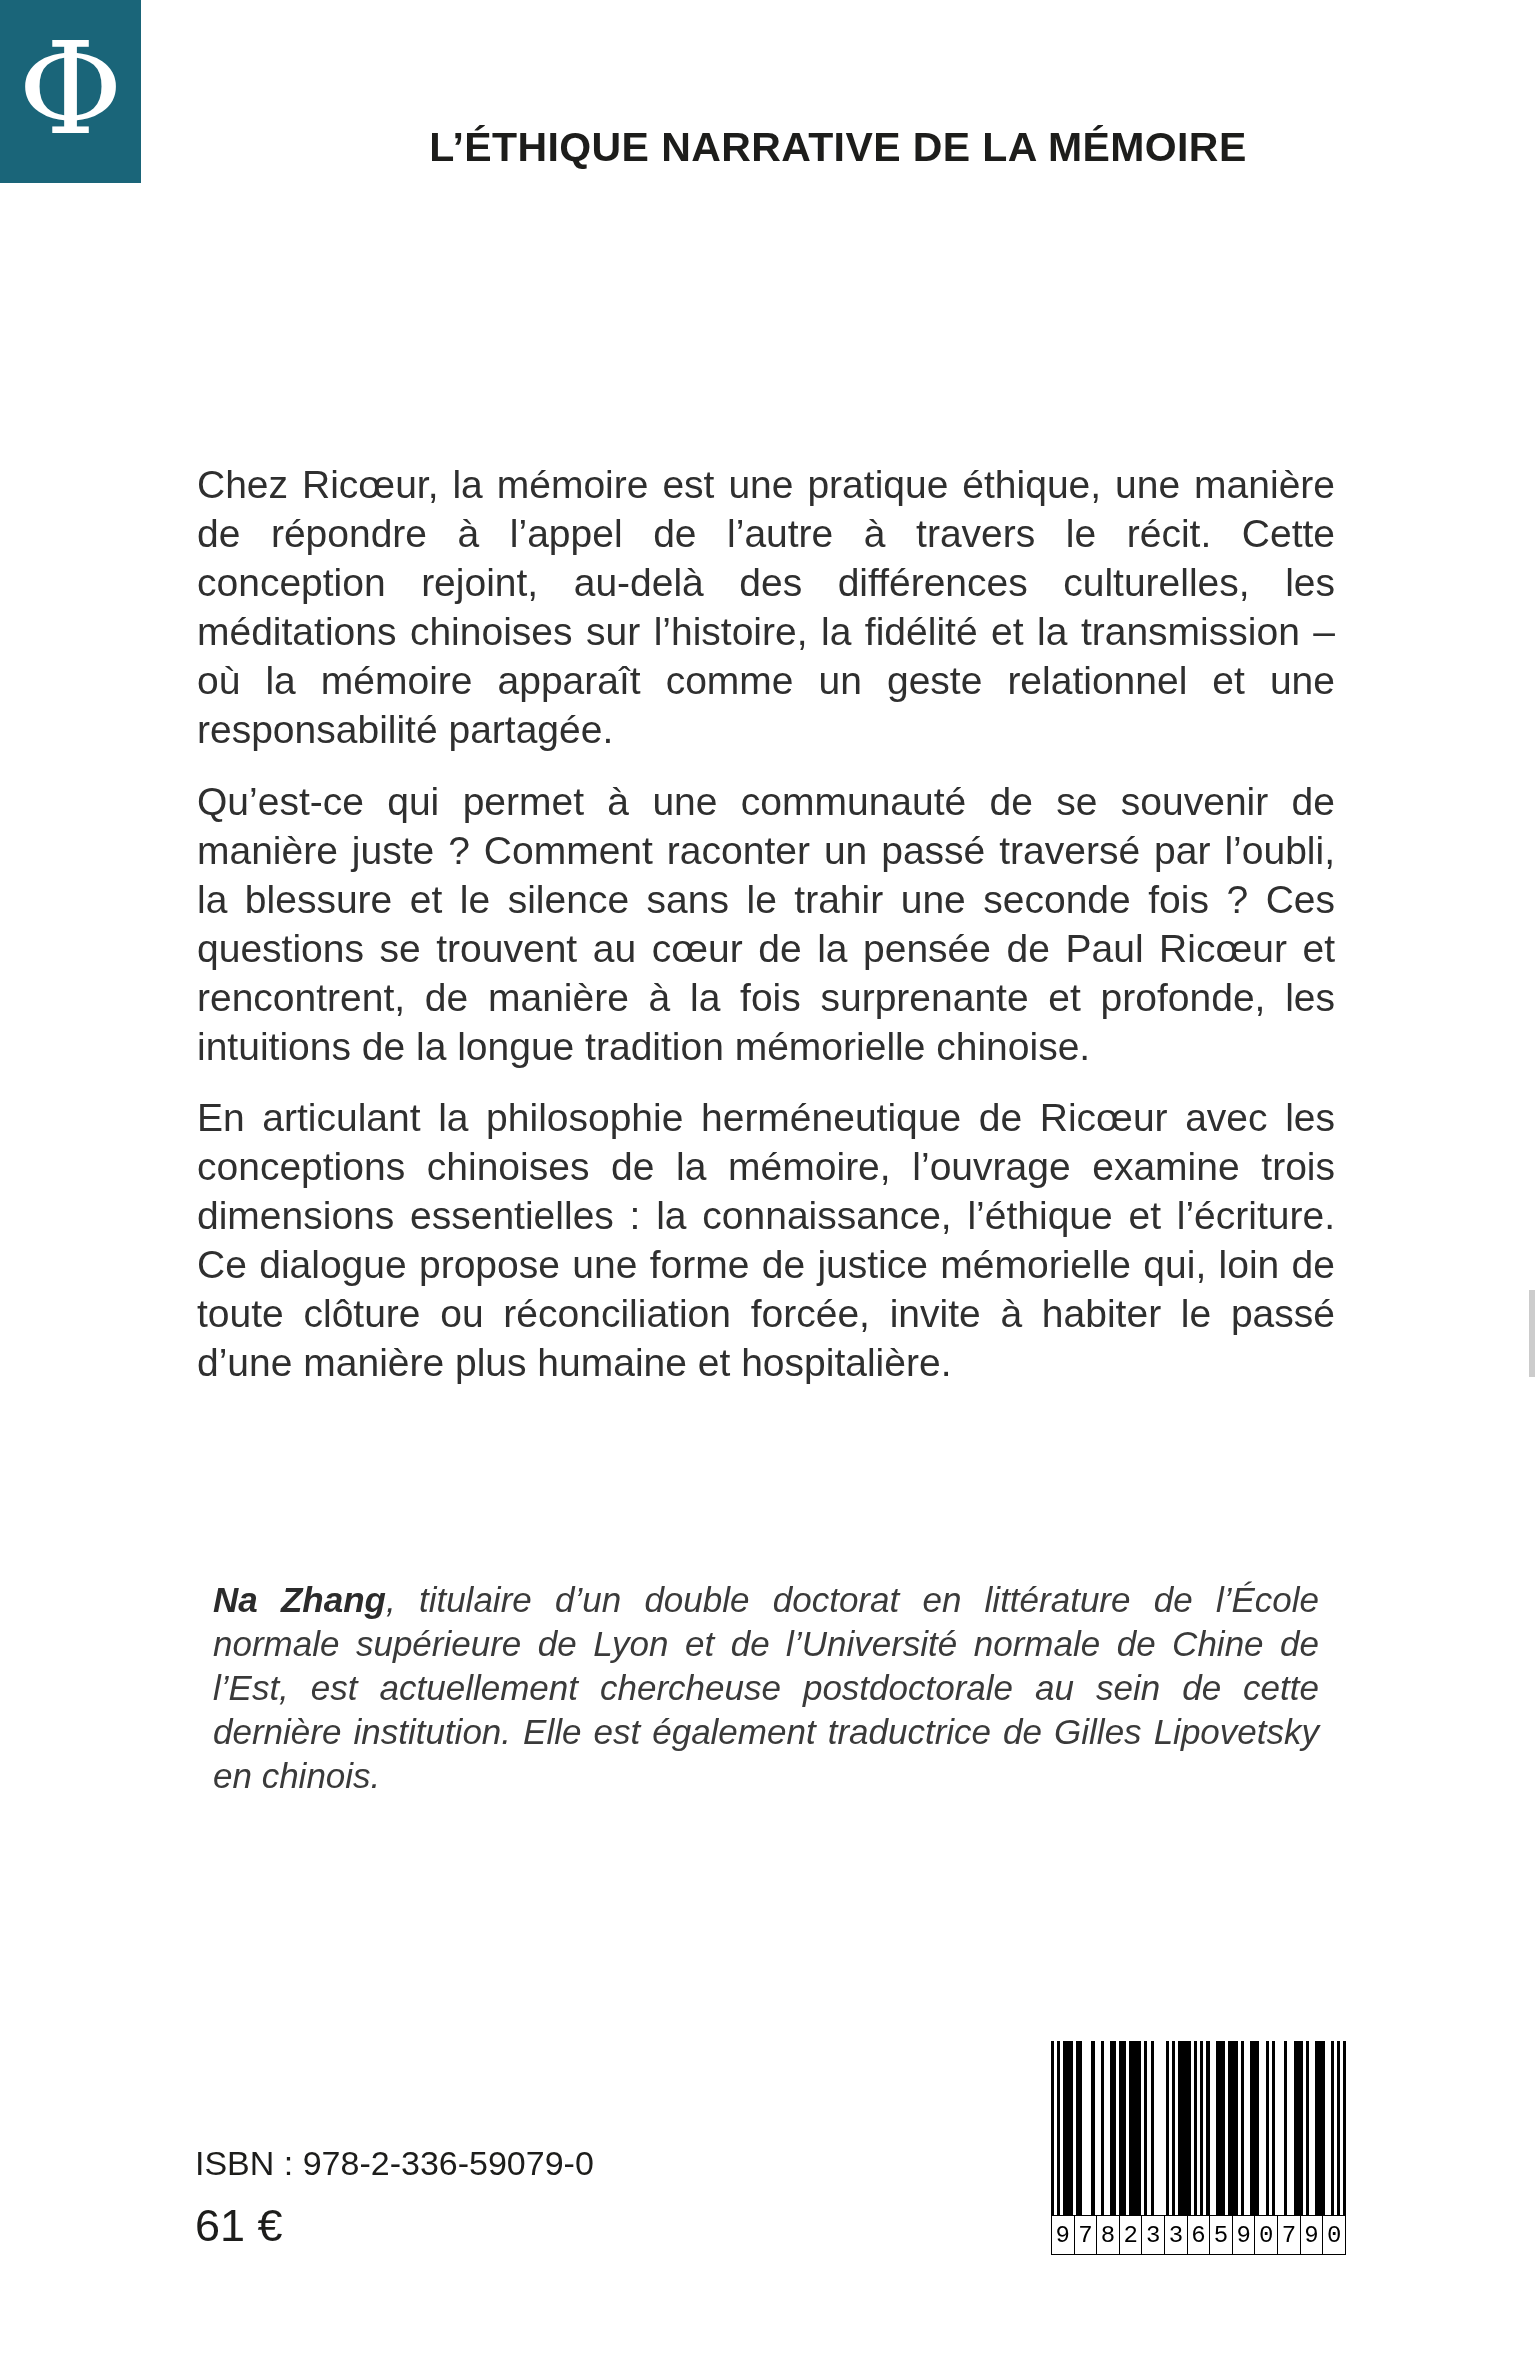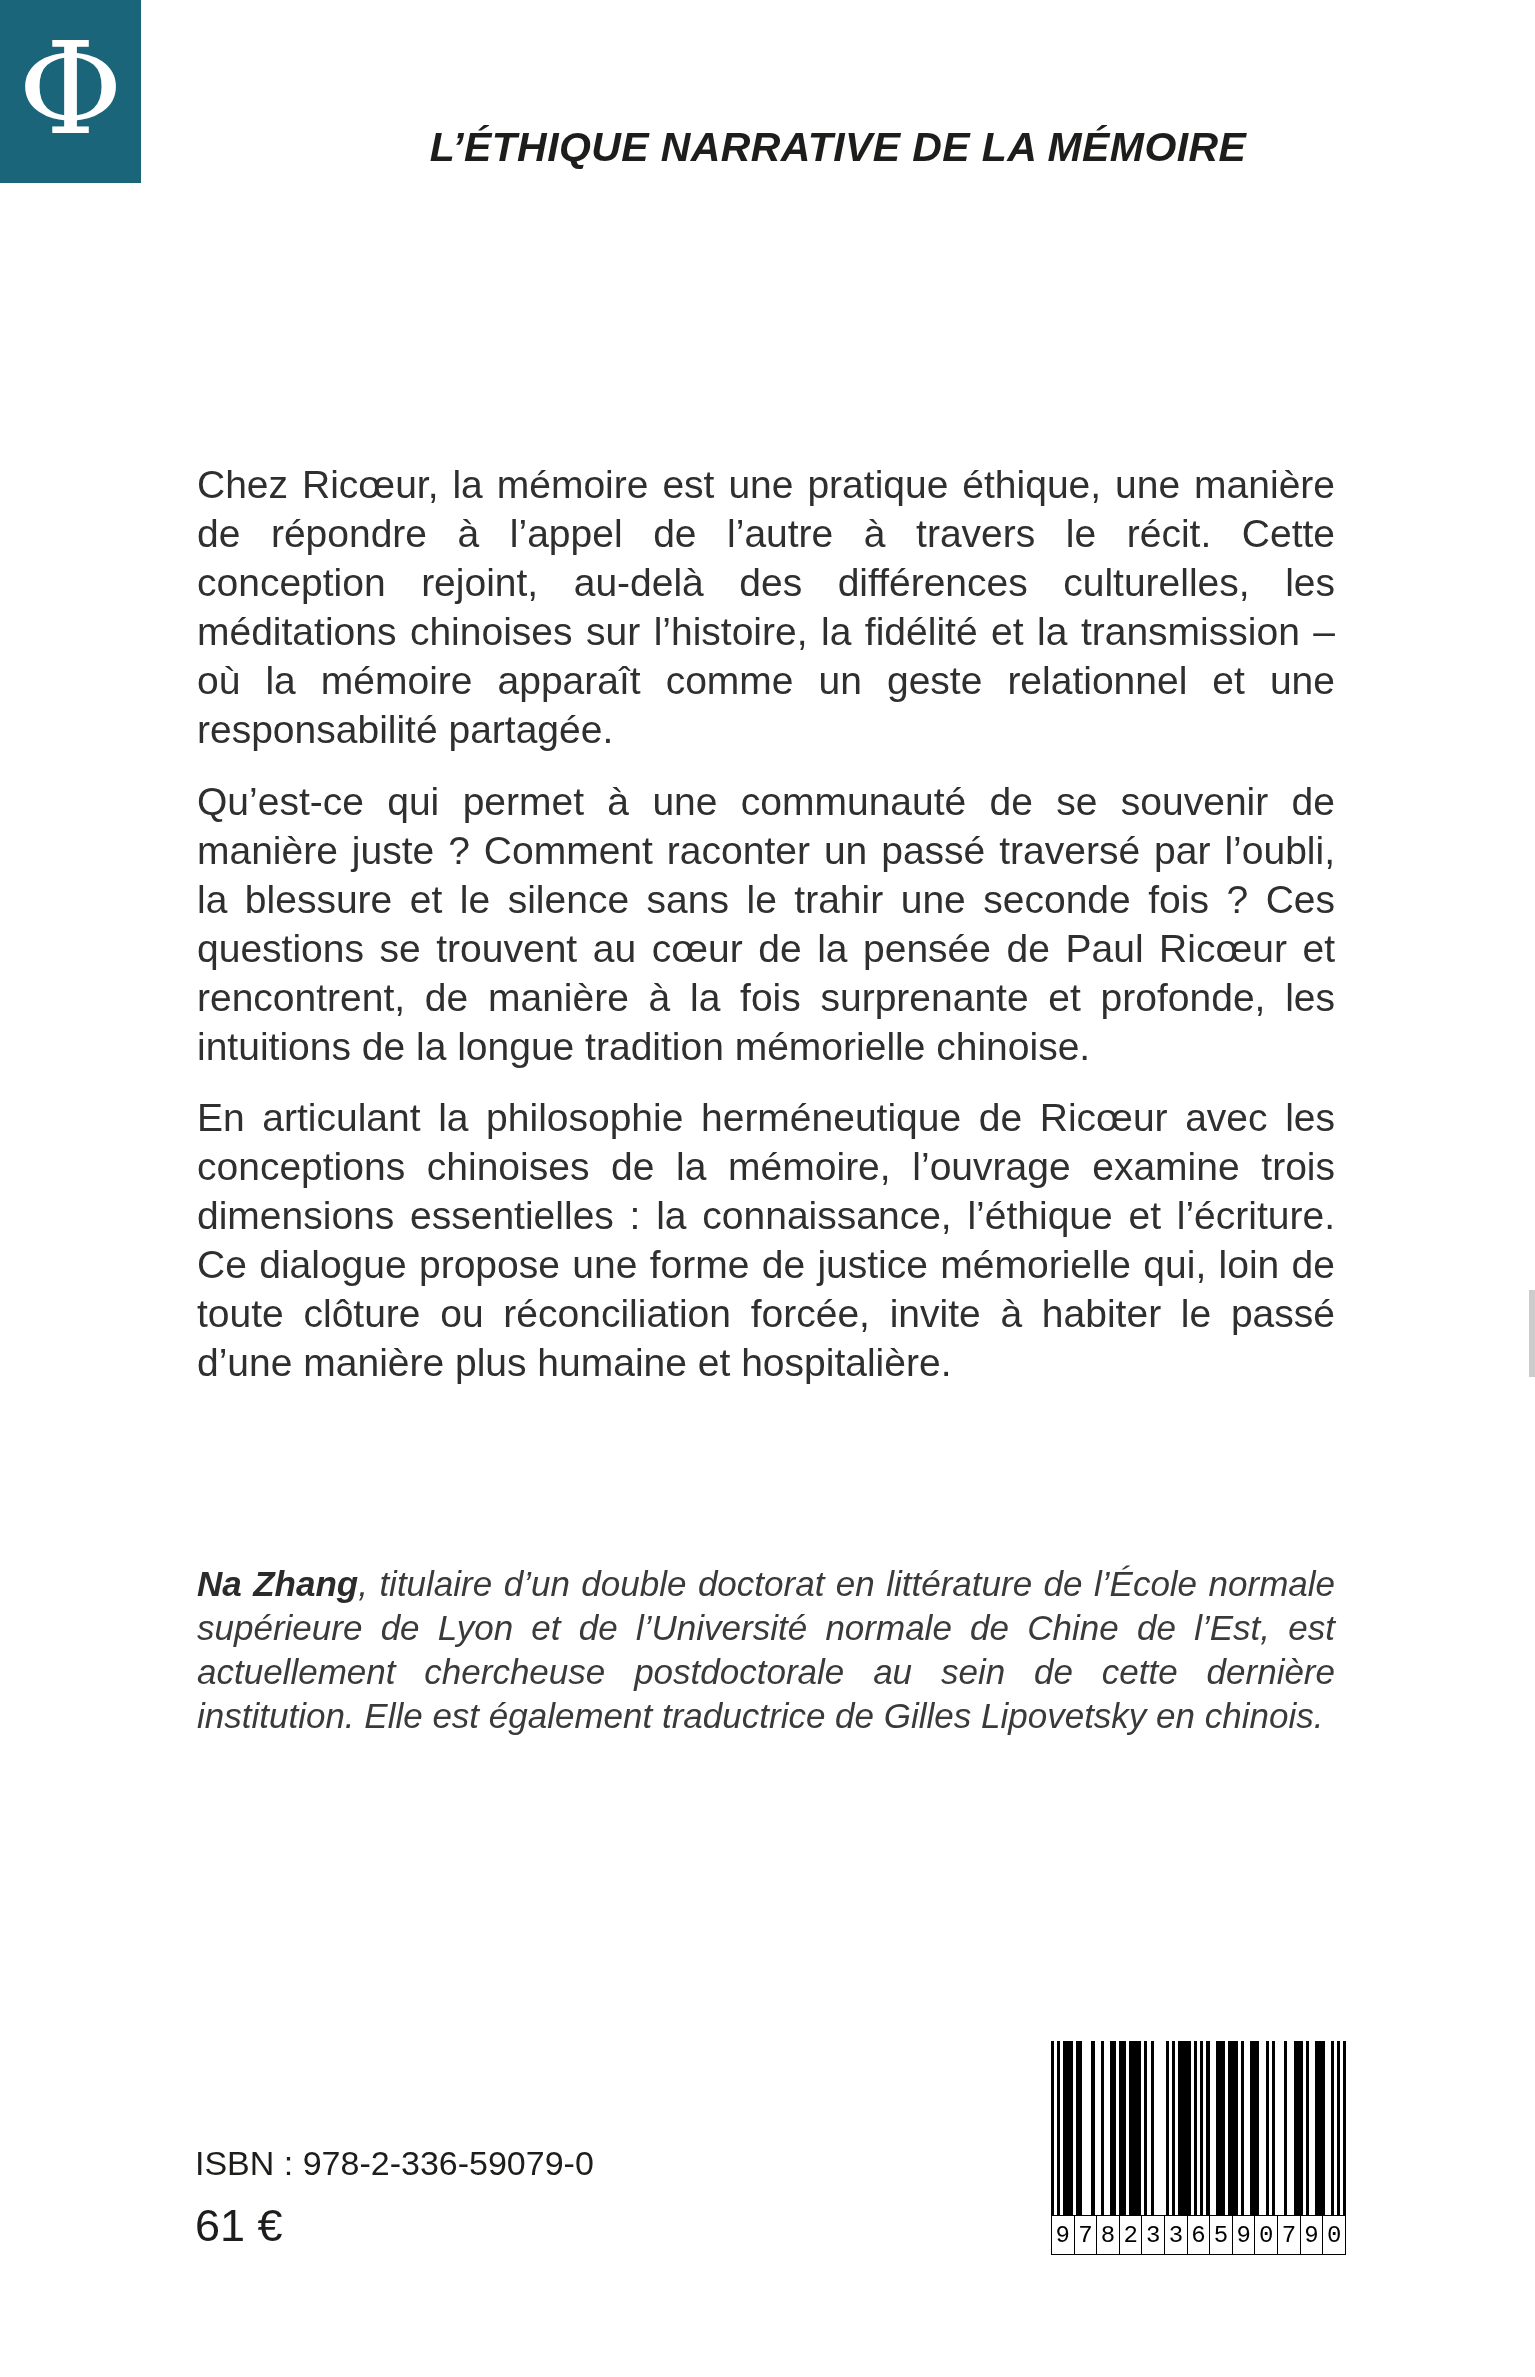--- a/index.html
+++ b/index.html
@@ -37,21 +37,20 @@
     top: 124px;
     text-align: center;
   }
   .title-band h1 {
     margin: 0;
     font-size: 41px;
     font-weight: 700;
     letter-spacing: 0.4px;
     color: #1d1d1b;
     font-family: "Liberation Sans", sans-serif;
-    font-style: italic;
   }
 
   
   .synopsis {
     position: absolute;
     left: 197px;
     width: 1138px;
     top: 460px;
   }
   .synopsis p {
@@ -63,21 +62,21 @@
   }
 
   
   .bio {
     position: absolute;
     left: 197px;
     width: 1138px;
     top: 1562px;
   }
   .bio p {
-    margin: 0;
+    margin: 16px;
     font-style: italic;
     font-size: 35px;
     line-height: 44px;
     text-align: justify;
     color: #3a3a3a;
   }
   .bio .author {
     font-weight: 700;
     color: #2b2b2b;
   }

